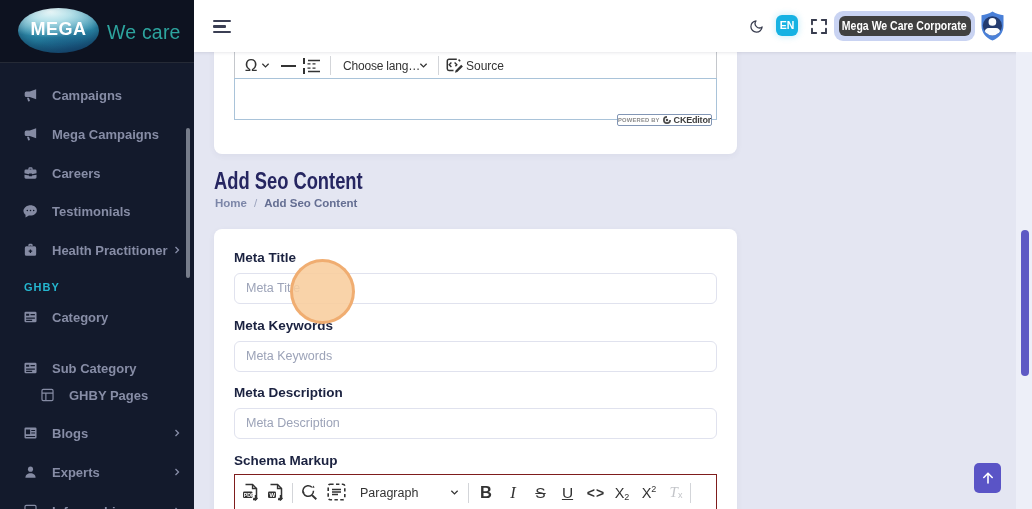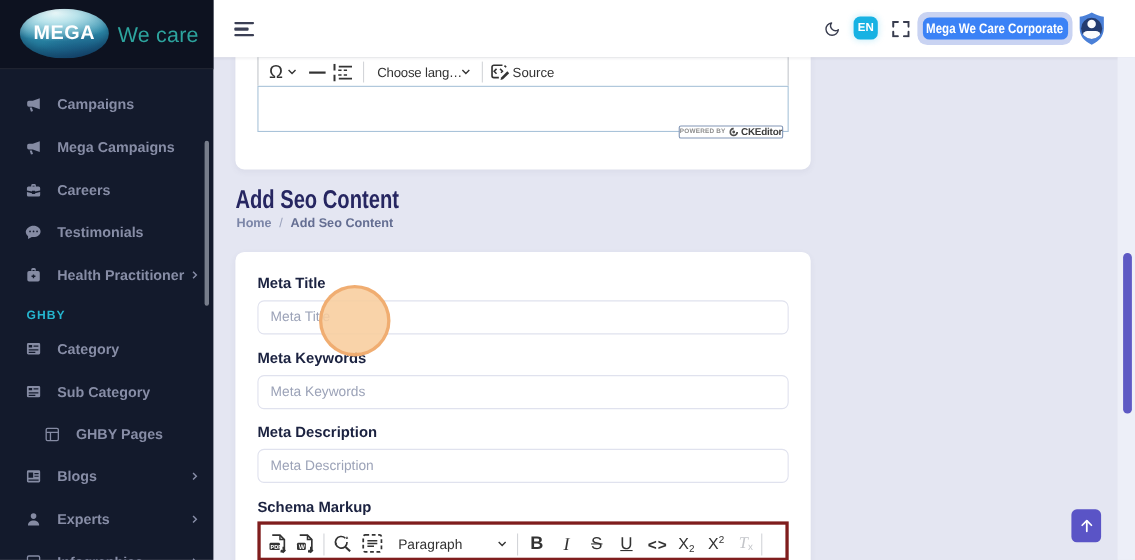--- a/index.html
+++ b/index.html
@@ -24,41 +24,41 @@
   #side-thumb { position:absolute; left:186px; top:128px; width:4px; height:150px; border-radius:2px; background:#8a8f9c; opacity:0.85; }
 
   
   #header { position:absolute; left:194px; top:0; width:838px; height:52px; background:#fff; z-index:20; box-shadow:0 1px 3px rgba(30,30,60,0.10); }
   #burger { position:absolute; left:19px; top:20px; width:18px; height:13px; }
   #burger div { position:absolute; left:0; height:2.4px; background:#3b3f54; border-radius:1px; }
   #moon { position:absolute; left:555px; top:18.6px; }
   #enbtn { position:absolute; left:582px; top:15px; width:22px; height:21px; background:#17b2e3; border-radius:6px; color:#fff; font-size:10.5px; font-weight:bold; text-align:center; line-height:21px; box-shadow:0 0 6px 1px rgba(23,178,227,0.22); }
   #fsicon { position:absolute; left:616.5px; top:19.2px; }
   #corpwrap { position:absolute; left:640px; top:10.5px; width:141px; height:30px; background:#c9d3f2; border-radius:9px; }
-  #corpbtn { position:absolute; left:4.5px; top:5px; width:132px; height:20px; background:#3b82f6; border-radius:6px; color:#fff; font-size:12.5px; font-weight:bold; line-height:20px; white-space:nowrap; display:flex; align-items:center; justify-content:center; }
+  #corpbtn { position:absolute; left:4.5px; top:5px; width:132px; height:20px; background:#404040; border-radius:6px; color:#fff; font-size:12.5px; font-weight:bold; line-height:20px; white-space:nowrap; display:flex; align-items:center; justify-content:center; }
   #corpbtn span { display:inline-block; transform:scaleX(0.84); transform-origin:center; }
   #avatar { position:absolute; left:787px; top:11px; }
 
   
   #card-top { position:absolute; left:214px; top:-30px; width:523px; height:184px; background:#fff; border-radius:8px; z-index:5; box-shadow:0 2px 6px rgba(60,60,110,0.06); }
   #tb1 { position:absolute; left:20px; top:81px; width:483px; height:27px; background:#fff; border:1px solid #c4c7cc; border-bottom:none; }
   #ed1 { position:absolute; left:20px; top:108px; width:483px; height:42px; background:#fff; border:1px solid #a9c3d9; }
   #ckbadge { position:absolute; left:403px; top:144px; width:95px; height:12px; background:#fff; border:1px solid #8296b5; border-radius:2px; display:flex; align-items:center; justify-content:center; gap:3px; }
   #ckbadge .pb { color:#8b8b8b; font-size:5.8px; font-weight:bold; letter-spacing:0.2px; white-space:nowrap; }
   #ckbadge .ck { color:#3d3d3d; font-size:9px; font-weight:bold; white-space:nowrap; letter-spacing:-0.2px; }
 
   #h1 { position:absolute; left:214px; top:168px; color:#262661; font-size:23.5px; font-weight:bold; transform:scaleX(0.78); transform-origin:left; white-space:nowrap; }
   #crumbs { position:absolute; left:215px; top:197px; font-size:11.5px; font-weight:bold; color:#7c86a8; white-space:nowrap; display:flex; gap:7px;justify-content:center; }
   #crumbs .sl { color:#9aa2bc; font-weight:normal; }
   #crumbs .c2 { color:#646e92; }
 
   #card-form { position:absolute; left:214px; top:229px; width:523px; height:300px; background:#fff; border-radius:8px; z-index:5; box-shadow:0 2px 6px rgba(60,60,110,0.06); }
   .lbl { position:absolute; left:20px; color:#1b2240; font-size:13.5px; font-weight:bold; }
   .inp { position:absolute; left:20px; width:483px; height:31px; border:1px solid #e0e2ee; border-radius:6px; background:#fff; color:#9ca3b8; font-size:12.5px; line-height:29px; padding-left:11px; }
-  #tb2 { position:absolute; left:20px; top:244.5px; width:483px; height:36px; background:#fff; border:3px solid #7f1d1d; }
+  #tb2 { position:absolute; left:20px; top:244.5px; width:483px; height:36px; background:#fff; border:1px solid #7f1d1d; }
 
   #click-circle { position:absolute; left:289.7px; top:259.1px; width:65px; height:65px; border-radius:50%; background:rgba(248,205,157,0.88); border:3px solid rgba(238,168,106,0.9); z-index:10; }
 
   
   #vtrack { position:absolute; right:0; top:52px; width:16px; height:457px; background:#edeff8; z-index:40; }
   #vthumb { position:absolute; left:4.5px; top:178px; width:8.5px; height:146px; background:#5e59c4; border-radius:4px; }
   #scrolltop { position:absolute; left:973.8px; top:462.8px; width:27.5px; height:30px; background:#5a54c6; border-radius:5px; z-index:45; display:flex; align-items:center; justify-content:center; }
 
   .tbi { position:absolute; display:flex; align-items:center; justify-content:center; color:#333; }
   .vsep { position:absolute; width:1px; background:#d3d5d9; }
@@ -240,21 +240,21 @@
         <path d="M2.5 1l3 3-3 3"></path>
       </svg>
   </div>
   <div class="ghbyhead" style="top:281px;">GHBY</div>
   <div class="mi" style="top:302.4px;">
     <svg class="ic" viewBox="0 0 24 24" fill="#858ba3">
         <path d="M3.5 6.5A1.8 1.8 0 0 1 5.3 4.7h13.4a1.8 1.8 0 0 1 1.8 1.8v11a1.8 1.8 0 0 1-1.8 1.8H5.3a1.8 1.8 0 0 1-1.8-1.8v-11zm2.3.9v3h4.4v-3H5.8zm6.2.4v1.6h6.2V7.8h-6.2zm-6.2 5v1.6h12.4v-1.6H5.8zm0 3.2v1.6h8.5v-1.6H5.8z"></path>
       </svg>
     <span class="tx">Category</span>
   </div>
-  <div class="mi" style="top:341px;">
+  <div class="mi" style="top:353px;">
     <svg class="ic" viewBox="0 0 24 24" fill="#858ba3">
         <path d="M3.5 6.5A1.8 1.8 0 0 1 5.3 4.7h13.4a1.8 1.8 0 0 1 1.8 1.8v11a1.8 1.8 0 0 1-1.8 1.8H5.3a1.8 1.8 0 0 1-1.8-1.8v-11zm2.3.9v3h4.4v-3H5.8zm6.2.4v1.6h6.2V7.8h-6.2zm-6.2 5v1.6h12.4v-1.6H5.8zm0 3.2v1.6h8.5v-1.6H5.8z"></path>
       </svg>
     <span class="tx">Sub Category</span>
   </div>
   <div class="mi" style="top:379.5px;margin-left:17px;">
     <svg class="ic" viewBox="0 0 24 24" fill="none" stroke="#858ba3" stroke-width="1.7">
         <rect x="4.2" y="4.2" width="15.6" height="15.6" rx="1.8"></rect>
         <path d="M4.2 9.3h15.6M9.7 9.3V19.8"></path>
       </svg>

